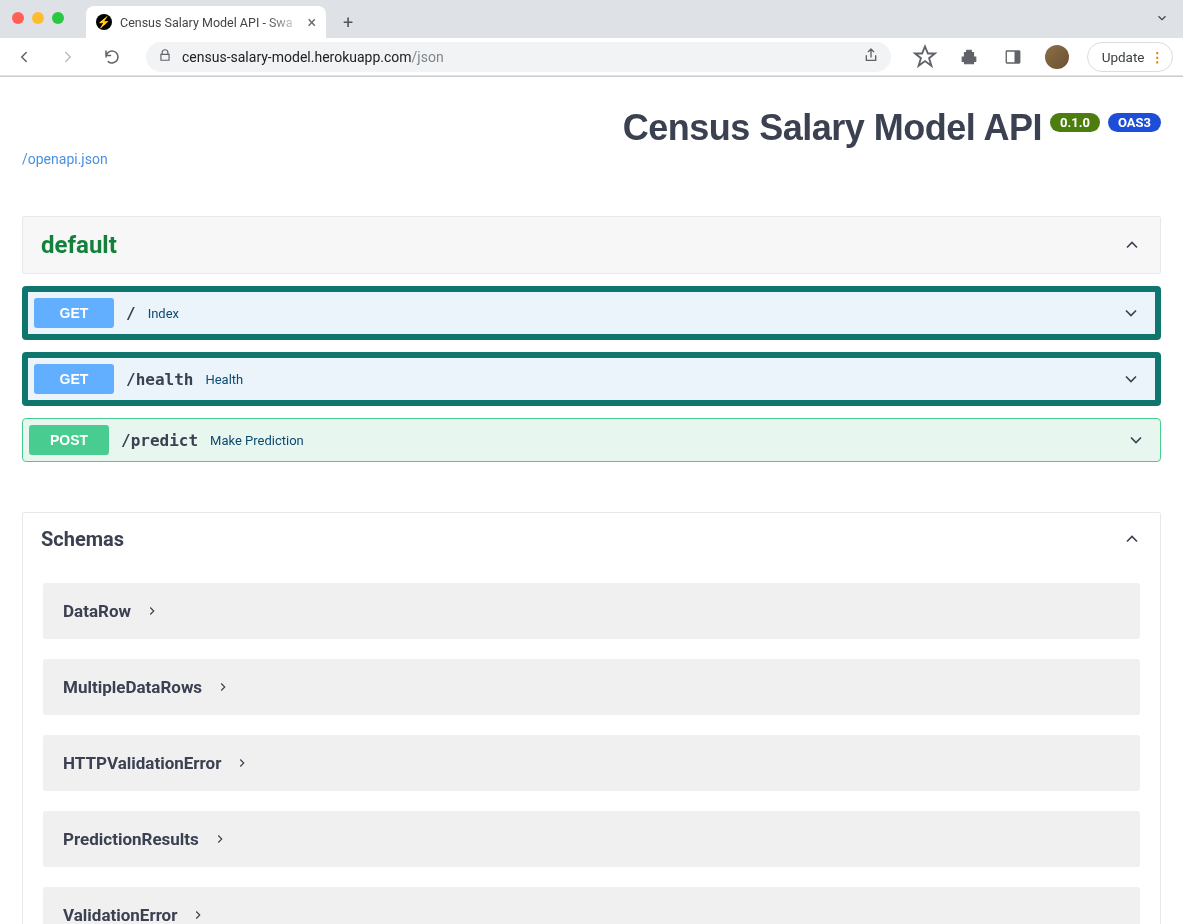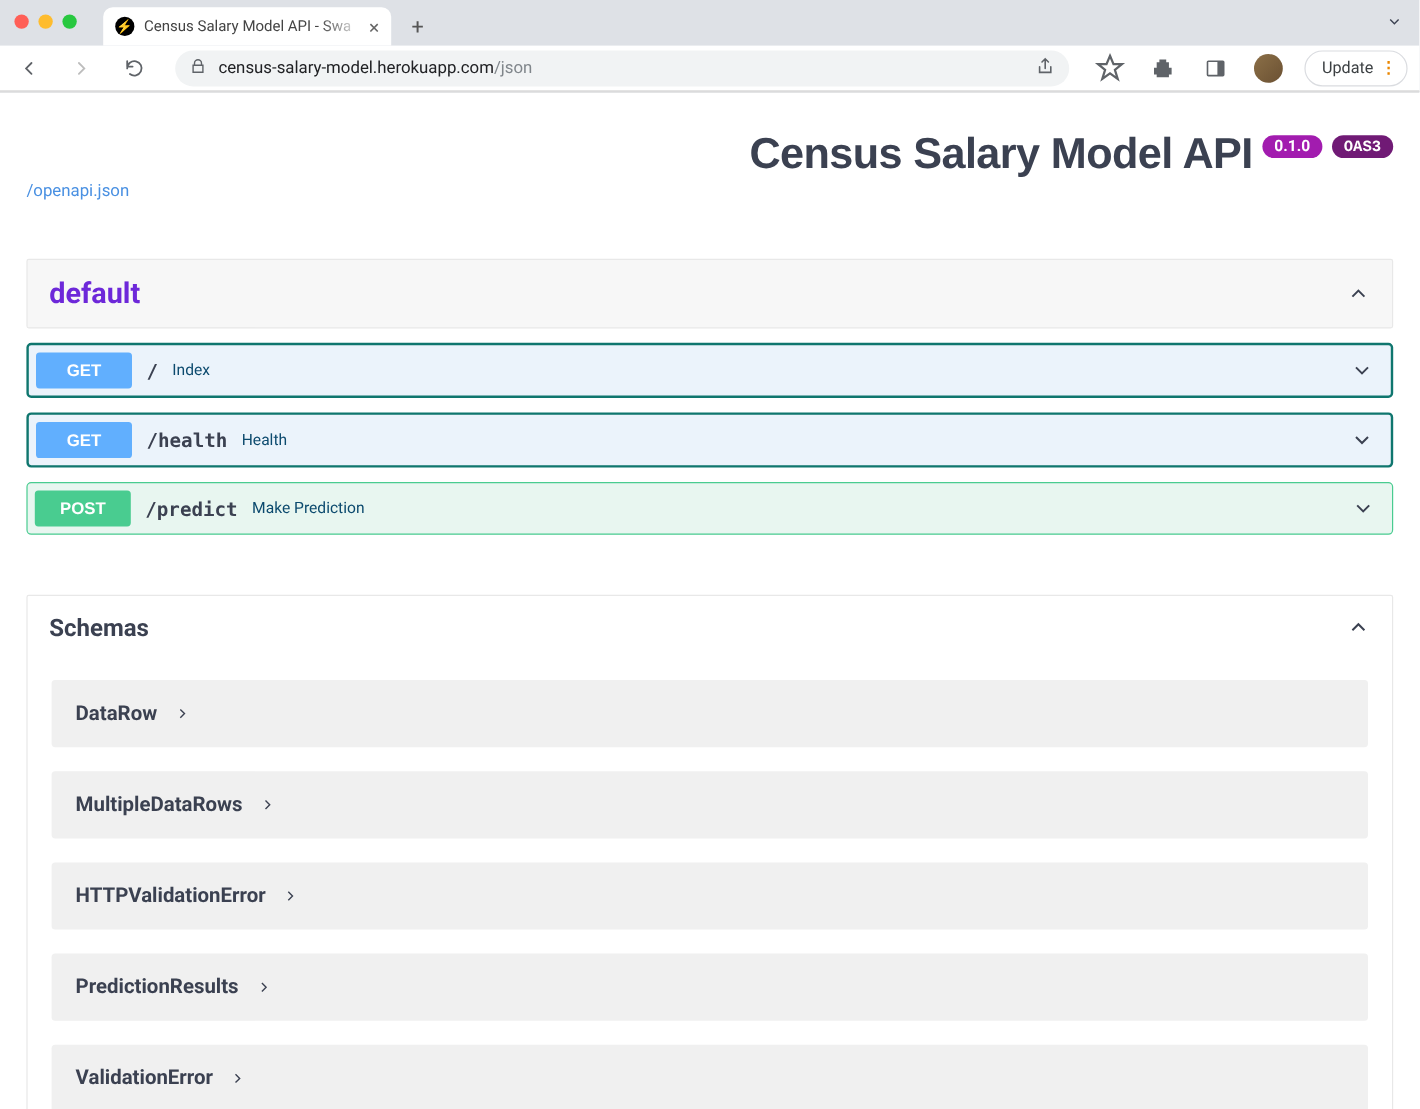--- a/index.html
+++ b/index.html
@@ -158,22 +158,22 @@
     .badge {
       display: inline-block;
       border-radius: 12px;
       padding: 2px 10px;
       font-size: 13px;
       font-weight: 700;
       color: #fff;
       position: relative;
       top: -6px;
     }
-    .badge-version { background: #a21caf; }
-    .badge-oas { background: #701a75; font-family: Liberation Mono, monospace; }
+    .badge-version { background: #4d7c0f; }
+    .badge-oas { background: #1d4ed8; }
     .openapi-link {
       color: #4990e2;
       font-size: 14px;
       text-decoration: none;
       margin-top: 2px;
       display: inline-block;
     }
 
     .section-header {
       background: #f7f7f7;
@@ -182,34 +182,34 @@
       padding: 14px 18px;
       display: flex;
       align-items: center;
       justify-content: space-between;
       margin-top: 48px;
       cursor: pointer;
     }
     .section-header h2 {
       font-size: 24px;
       font-weight: 700;
-      color: #6d28d9;
+      color: #15803d;
     }
 
     .opblock {
       border-radius: 4px;
       margin-top: 12px;
       display: flex;
       align-items: center;
       padding: 6px 14px 6px 6px;
       cursor: pointer;
     }
     .opblock-get {
       background: #ebf3fb;
-      border: 2px solid #0f766e;
+      border: 6px solid #0f766e;
     }
     .opblock-post {
       background: #e8f6f0;
       border: 1px solid #49cc90;
     }
     .method-badge {
       width: 80px;
       text-align: center;
       padding: 7px 0;
       border-radius: 3px;

